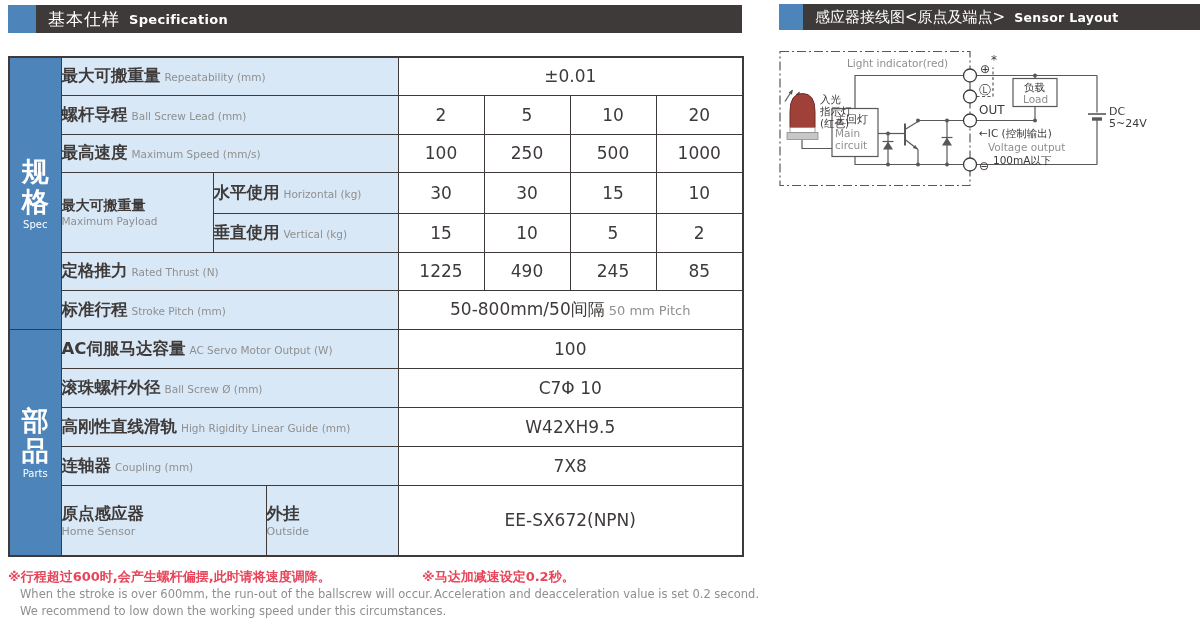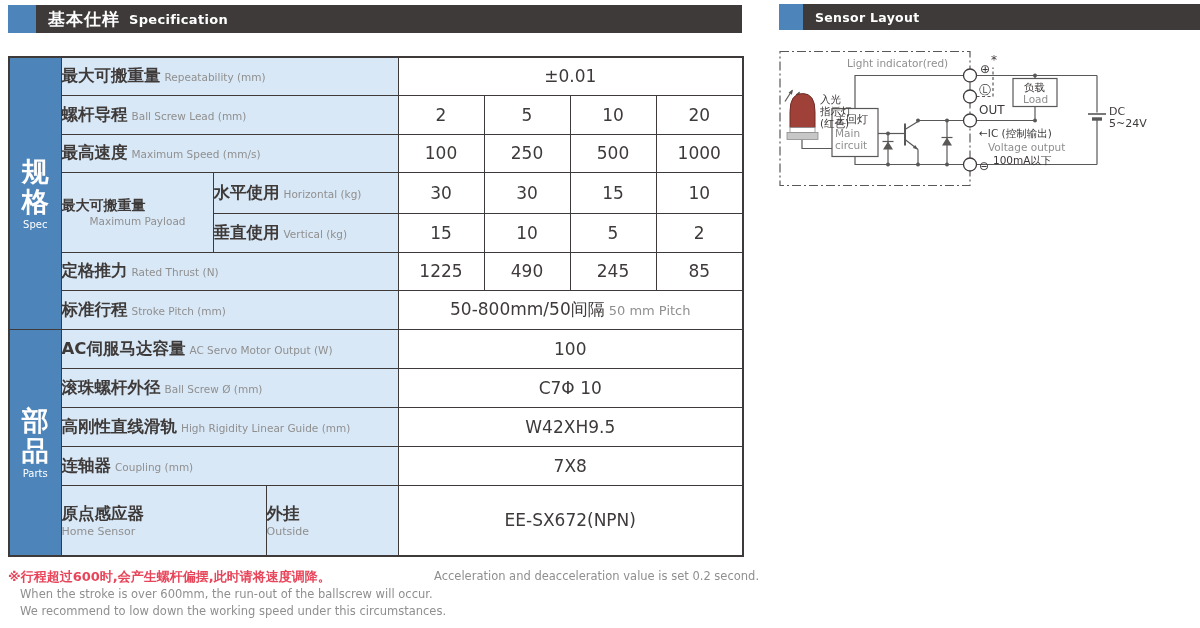--- a/index.html
+++ b/index.html
@@ -5,21 +5,21 @@
   html,body{margin:0;padding:0;}
   body{
     width:1200px;height:628px;position:relative;overflow:hidden;
     background:#ffffff;color:#3e3a39;
     font-family:"DejaVu Sans","Liberation Sans",sans-serif;
   }
   
   .hdr{position:absolute;display:flex;align-items:stretch;}
   .hdr .sq{background:#4d84b9;}
   .hdr .bar{background:#3e3a39;color:#fff;flex:1;display:flex;align-items:center;gap:9px;padding-left:12px;}
-  .hdr .cn{font-weight:bold;font-size:17px;letter-spacing:1px;}
+  .hdr .cn{font-weight:normal;font-size:17px;letter-spacing:1px;}
   .hdr .en{font-size:13px;font-weight:bold;letter-spacing:.3px;}
   #hdr-left{left:8px;top:5px;width:734px;height:28px;}
   #hdr-left .sq{width:28px;}
   #hdr-right{left:779px;top:4px;width:421px;height:26px;}
   #hdr-right .sq{width:24px;}
   #hdr-right .cn{font-size:15px;letter-spacing:0;}
   #hdr-right .en{font-size:12.5px;}
 
   
   #spec-table{position:absolute;left:8px;top:56px;border-collapse:collapse;table-layout:fixed;}
@@ -27,21 +27,21 @@
   #spec-table{border:2px solid #3e3a39;}
   tr.parts-start td{border-top:2.5px solid #3e3a39;margin-left:7px;}
   td.sec{background:#4d84b9;color:#fff;text-align:center;}
   .sec-inner{display:flex;flex-direction:column;align-items:center;justify-content:center;gap:2px;}
   .sec-cn{font-size:27px;font-weight:bold;line-height:1.12;width:1.05em;word-break:break-all;margin:0 auto;}
   .sec-en{font-size:10px;}
   td.lbl{background:#d9e8f6;padding-left:9px;}
   .lbl-line{display:flex;align-items:baseline;white-space:nowrap;overflow:hidden;}
   .lbl .cn{font-size:16.5px;font-weight:bold;}
   .lbl .en{font-size:10.5px;color:#8f8f8f;margin-left:4px;}
-  .lbl .en2{font-size:10.5px;color:#8f8f8f;padding-left:28px;}
+  .lbl .en2{font-size:10.5px;color:#8f8f8f;}
   td.val{background:#fff;text-align:center;font-size:17px;}
   .val .unit-en{font-size:13px;color:#8f8f8f;margin-left:4px;}
 
   
   .note{position:absolute;}
   .note .red{color:#e8455a;font-size:13px;font-weight:bold;line-height:1.35;}
   .note .gray{color:#8f8f8f;font-size:11.5px;line-height:1.5;margin-left:12px;}
   #note1{left:8px;top:568px;}
   #note2{left:422px;top:568px;}
 
@@ -56,20 +56,21 @@
   <div class="sq"></div>
   <div class="bar">
     <span class="cn">基本仕样</span>
     <span class="en">Specification</span>
   </div>
 </div>
 
 <div class="hdr" id="hdr-right">
   <div class="sq"></div>
   <div class="bar">
+    <span class="cn">感应器接线图&lt;原点及端点&gt;</span>
     <span class="en">Sensor Layout</span>
   </div>
 </div>
 
 <table id="spec-table">
   <colgroup>
     <col style="width:52px">
       <col style="width:152px">
       <col style="width:53px">
       <col style="width:132px">
@@ -236,20 +237,21 @@
   </tr>
 </tbody>
   </table>
 
 <div class="note" id="note1">
   <div class="red">※行程超过600时,会产生螺杆偏摆,此时请将速度调降。</div>
   <div class="gray">When the stroke is over 600mm, the run-out of the ballscrew will occur.</div>
   <div class="gray">We recommend to low down the working speed under this circumstances.</div>
 </div>
 <div class="note" id="note2">
+  <div class="red">※马达加减速设定0.2秒。</div>
   <div class="gray">Acceleration and deacceleration value is set 0.2 second.</div>
 </div>
 
 <svg id="diagram" width="425" height="158" viewBox="0 0 425 155">
   <g fill="none" stroke="#5a5857" stroke-width="1.2">
 
     <rect x="5" y="8" width="190" height="134" stroke-dasharray="9 3 2 3"></rect>
 
     <polyline points="80,65 80,32 188.5,32"></polyline>
     <polyline points="27,96 27,105 57,105"></polyline>

